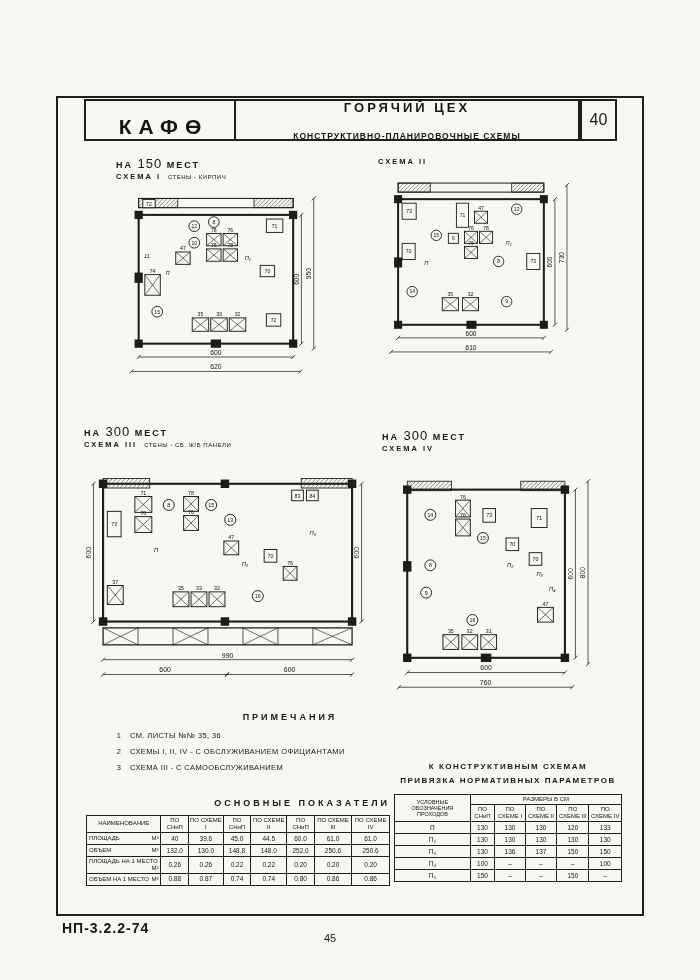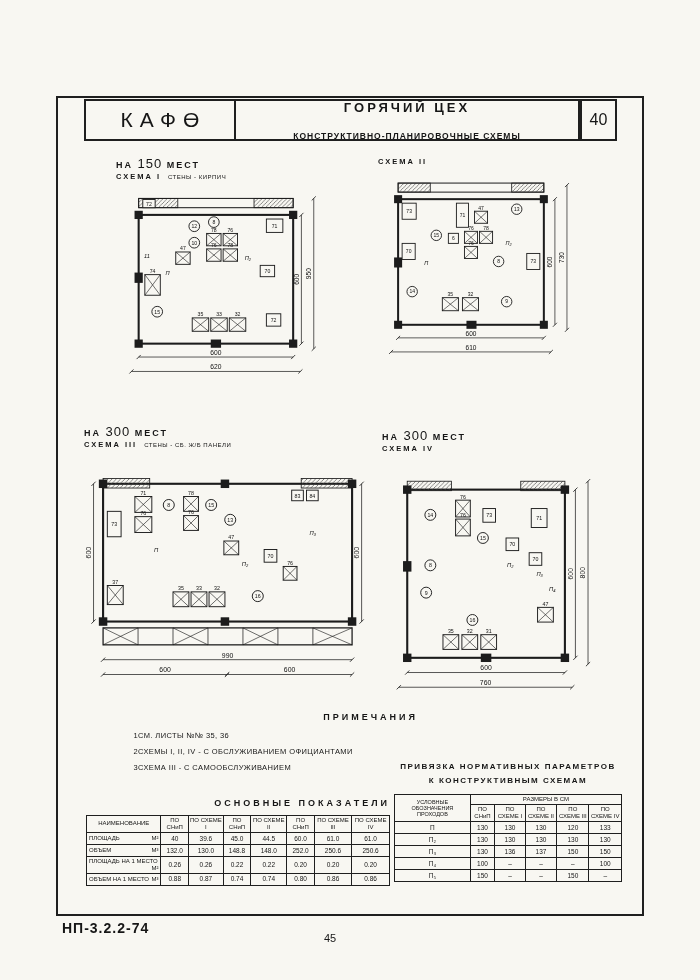--- a/index.html
+++ b/index.html
@@ -1,32 +1,32 @@
 <!DOCTYPE html>
 <html><head>
 <meta charset="utf-8">
 <style>
   *{box-sizing:border-box;margin:0;padding:0}
   html,body{width:700px;height:980px}
   body{font-family:"Liberation Sans",sans-serif;background:#f6f5ef;color:#161616;position:relative}
   .page{position:absolute;inset:0;background:#f8f7f2}
   .frame{position:absolute;left:56px;top:96px;width:588px;height:820px;border:2px solid #1f1f1f}
-  .logo-box{position:absolute;left:84px;top:99px;width:152px;height:42px;border:2px solid #1f1f1f;display:flex;align-items:center;justify-content:center;font-size:21px;font-weight:normal;letter-spacing:7px;background:#f8f7f2}
+  .logo-box{position:absolute;left:84px;top:99px;width:152px;height:42px;border:2px solid #1f1f1f;display:flex;align-items:flex-end;justify-content:center;font-size:21px;font-weight:bold;letter-spacing:7px;background:#f8f7f2}
   .logo-box .theta{letter-spacing:0}
   .title-box{position:absolute;left:236px;top:99px;width:344px;height:42px;border:2px solid #1f1f1f;border-left:none;display:flex;flex-direction:column;align-items:center;justify-content:center;background:#f8f7f2}
   .t1{font-size:13px;font-weight:bold;letter-spacing:3px}
   .t2{font-size:8.5px;font-weight:bold;letter-spacing:1px;margin-top:16px}
   .num-box{position:absolute;left:580px;top:99px;width:37px;height:42px;border:2px solid #1f1f1f;display:flex;align-items:center;justify-content:center;font-size:16px;background:#f8f7f2}
   .plan{position:absolute;}
   .plan-title{font-size:9px;font-weight:bold;letter-spacing:2px}
   .plan-title .seats{font-size:13px;font-weight:normal;letter-spacing:1px}
   .plan-schema{font-size:7.5px;font-weight:bold;letter-spacing:2px;margin-top:1px}
   .annot{font-size:6px;font-weight:normal;letter-spacing:.5px;margin-left:7px}
   svg.plan-svg{display:block;margin-top:3px}
-  .notes{position:absolute;left:116px;top:712px;width:302px;text-align:right}
+  .notes{position:absolute;left:108px;top:712px;width:302px;text-align:center}
   .notes-title{font-size:9px;font-weight:bold;letter-spacing:3px;margin-left:62px;margin-bottom:9px}
   .note-line{display:flex;font-size:7.5px;letter-spacing:.4px;margin-bottom:7px}
   .note-num{width:22px;flex:none}
   .ind-block{position:absolute;left:86px;top:798px;width:304px}
   .ind-title{text-align:right;font-size:9px;font-weight:bold;letter-spacing:3px;margin-bottom:7px}
   .bind-block{position:absolute;left:394px;top:760px;width:228px}
   .bind-title{text-align:center;font-size:8px;font-weight:bold;letter-spacing:1.5px;line-height:1.7;margin-bottom:7px}
   table{border-collapse:collapse;width:100%;background:#f8f7f2}
   th,td{border:1px solid #1f1f1f;font-size:6px;font-weight:normal;text-align:center;padding:1px;line-height:1.15;vertical-align:middle}
   td.val{font-size:6.5px;height:12px}
@@ -540,22 +540,22 @@
             <td class="val">0.80</td>
             <td class="val">0.86</td>
             <td class="val">0.86</td>
           </tr>
         </tbody>
       </table>
   </div>
 
   <div class="bind-block">
     <div class="bind-title">
+      <div>К КОНСТРУКТИВНЫМ СХЕМАМ</div>
       <div>ПРИВЯЗКА НОРМАТИВНЫХ ПАРАМЕТРОВ</div>
-      <div>К КОНСТРУКТИВНЫМ СХЕМАМ</div>
     </div>
     <table>
         <thead>
           <tr>
             <th class="corner" rowspan="2">УСЛОВНЫЕ ОБОЗНАЧЕНИЯ ПРОХОДОВ</th>
             <th colspan="5">РАЗМЕРЫ В СМ</th>
           </tr>
           <tr>
             <th>ПО СНиП</th>
             <th>ПО СХЕМЕ I</th>

